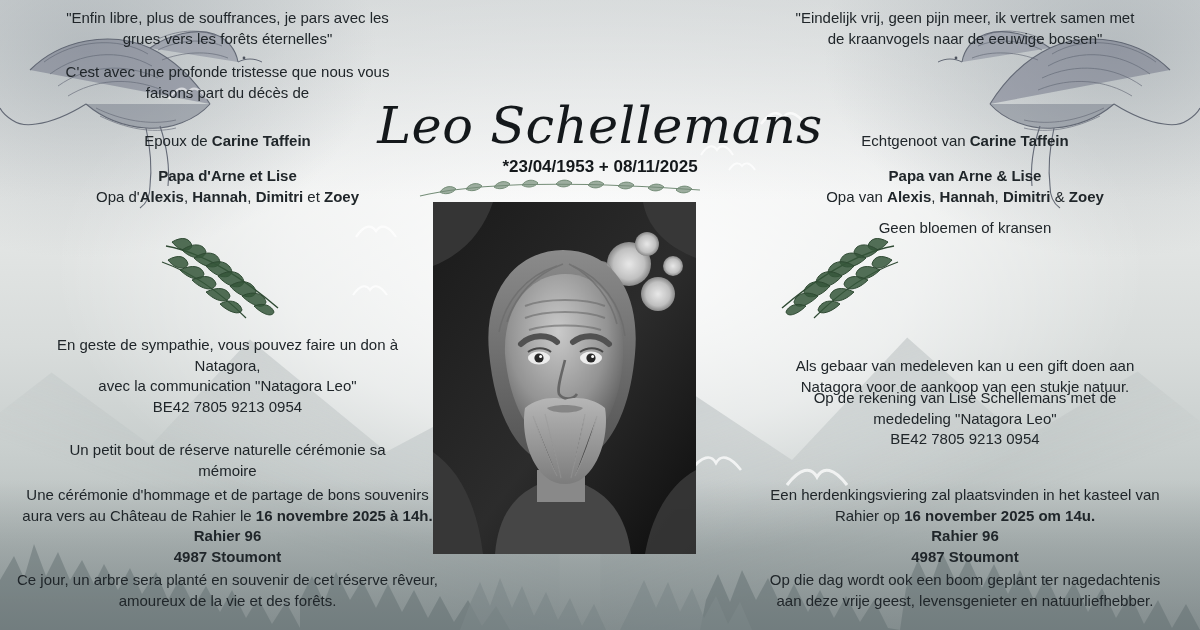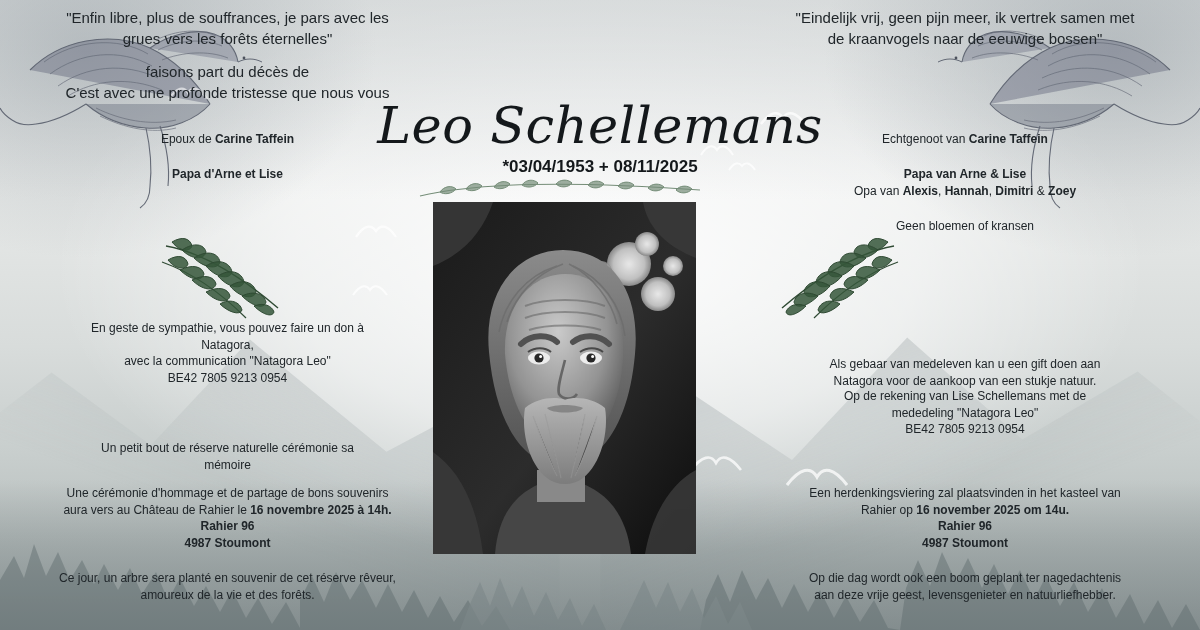--- a/index.html
+++ b/index.html
@@ -78,21 +78,21 @@
   
   .col {
     position: absolute;
     text-align: center;
     color: #20262a;
     line-height: 1.38;
   }
   .left-col { left: 0px; width: 455px; }
   .right-col { right: 0px; width: 470px; }
 
-  .t { font-size: 12px; }
+  .t { font-size: 15px; }
   .t b { font-weight: bold; }
 
   .quote { font-size: 15px; }
   .intro { font-size: 15px; }
 
   .name {
     position: absolute;
     left: 0; right: 0;
     top: 96px;
     text-align: center;
@@ -286,21 +286,21 @@
       <path d="M112 9 C116 3, 124 3, 128 7 C124 12, 116 12, 112 9 Z"></path>
       <path d="M146 8 C150 3, 158 3, 162 7 C158 12, 150 12, 146 8 Z"></path>
       <path d="M178 9 C182 4, 190 4, 194 8 C190 13, 182 13, 178 9 Z"></path>
       <path d="M208 10 C212 5, 220 5, 224 9 C220 14, 212 14, 208 10 Z"></path>
       <path d="M238 12 C242 7, 250 7, 254 11 C250 16, 242 16, 238 12 Z"></path>
       <path d="M266 14 C270 9, 278 9, 282 13 C278 18, 270 18, 266 14 Z"></path>
     </g>
   </svg>
 
   <div class="name">Leo Schellemans</div>
-  <div class="dates">*03/04/1953 + 08/11/2025</div>
+  <div class="dates">*23/04/1953 + 08/11/2025</div>
 
   <div class="portrait">
     <svg viewBox="0 0 263 352" width="263" height="352">
       <defs>
         <linearGradient id="bg" x1="0" y1="0" x2="1" y2="1">
           <stop offset="0%" stop-color="#1a1a1a"></stop>
           <stop offset="55%" stop-color="#2c2c2c"></stop>
           <stop offset="100%" stop-color="#0c0c0c"></stop>
         </linearGradient>
         <radialGradient id="flower" cx="0.5" cy="0.5" r="0.5">
@@ -391,34 +391,35 @@
       <rect x="0" y="0" width="263" height="352" fill="none"></rect>
     </svg>
   </div>
 
   <div class="col left-col" style="top:8px;">
     <div class="quote">"Enfin libre, plus de souffrances, je pars avec les</div>
     <div class="quote">grues vers les forêts éternelles"</div>
   </div>
 
   <div class="col left-col" style="top:62px;">
+    <div class="intro">C'est avec une profonde tristesse que nous vous</div>
     <div class="intro">faisons part du décès de</div>
-    <div class="intro">C'est avec une profonde tristesse que nous vous</div>
   </div>
 
   <div class="col left-col" style="top:131px;">
     <div class="t"><span>Epoux de </span><b>Carine Taffein</b></div>
   </div>
 
   <div class="col left-col" style="top:166px;">
     <div class="t"><b>Papa d'</b><b>Arne et Lise</b></div>
-  </div>
-
-
-  <div class="col left-col" style="top:320px;">
+    <div class="t"><span>Opa d'</span><b>Alexis</b><span>, </span><b>Hannah</b><span>, </span><b>Dimitri</b><span> et </span><b>Zoey</b></div>
+  </div>
+
+
+  <div class="col left-col" style="top:335px;">
     <div class="t">En geste de sympathie, vous pouvez faire un don à</div>
     <div class="t">Natagora,</div>
     <div class="t">avec la communication "Natagora Leo"</div>
     <div class="t">BE42 7805 9213 0954</div>
   </div>
 
   <div class="col left-col" style="top:440px;">
     <div class="t">Un petit bout de réserve naturelle cérémonie sa</div>
     <div class="t">mémoire</div>
   </div>

